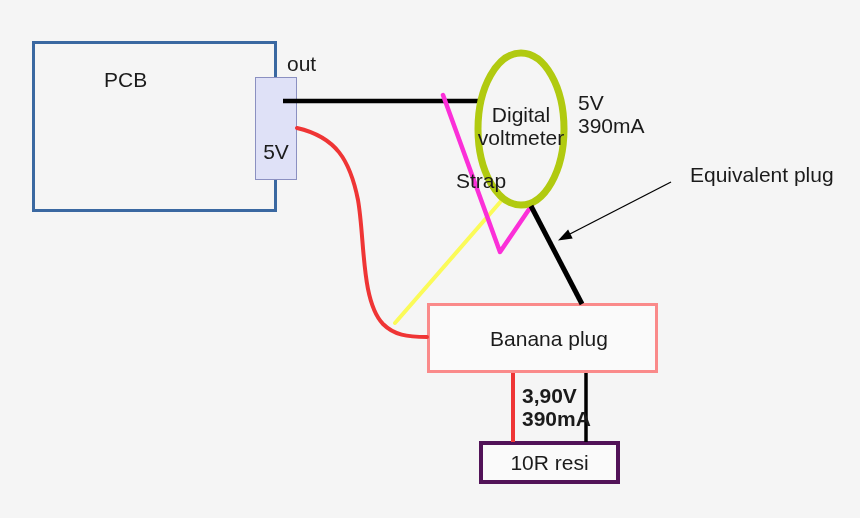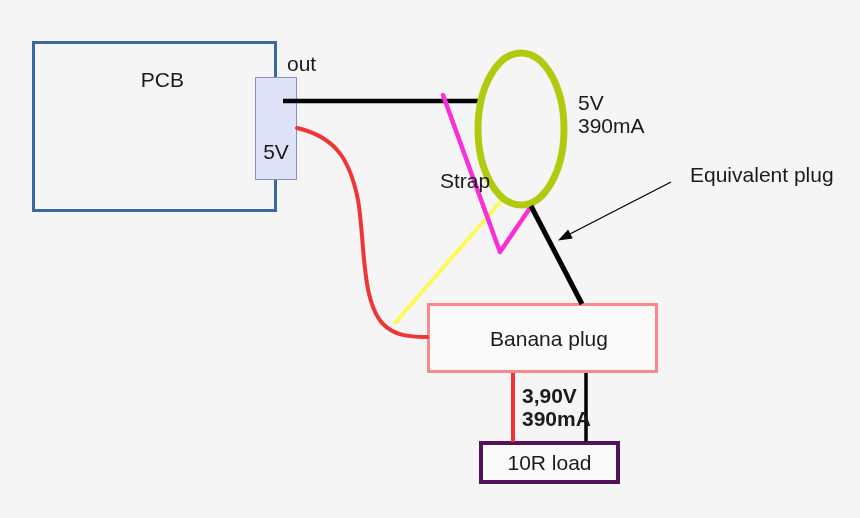--- a/index.html
+++ b/index.html
@@ -9,33 +9,33 @@
     font-family: "Liberation Sans", sans-serif;
     color: #1b1b1b; font-size: 21px; line-height: 23px;
     background: #f5f5f5;
   }
   .abs { position: absolute; }
   .box { position: absolute; box-sizing: border-box; display: flex; align-items: center; justify-content: center; z-index: 1; }
   .lbl { z-index: 3; white-space: nowrap; }
   .pre { white-space: pre-line; }
 
   #pcb-box { left: 32px; top: 41px; width: 245px; height: 171px; border: 3px solid #3a68a1; background: transparent; }
-  #pcb-label { left: 104px; top: 68px; width: 80px; text-align: right; }
+  #pcb-label { left: 104px; top: 68px; width: 80px; text-align: left; }
 
   #connector-box { left: 255px; top: 77px; width: 42px; height: 103px;
     border: 1px solid #8b90c1; background: #dfe1f7;
     align-items: flex-end; padding-bottom: 16px; z-index: 1; }
 
   #out-label { left: 287px; top: 52px; }
 
   #wiring { position: absolute; left: 0; top: 0; z-index: 2; }
 
   #voltmeter-label { left: 461px; top: 103px; width: 120px; text-align: center; white-space: normal; }
   #voltmeter-reading { left: 578px; top: 91px; }
-  #strap-label { left: 440px; top: 169px; }
+  #strap-label { left: 456px; top: 169px; }
   #equivalent-resistance-label { left: 690px; top: 163px; }
 
   #banana-plug-box { left: 427px; top: 303px; width: 231px; height: 70px; border: 3px solid #fa8a8a; background: #fafafa; }
   #load-reading { left: 522px; top: 384px; z-index: 3; font-weight: bold; }
   #load-box { left: 479px; top: 441px; width: 141px; height: 43px; border: 4px solid #521358; background: #fafafa; }
 </style>
 </head>
 <body>
 
 <div id="canvas" style="background-color: rgb(245, 245, 245); color: rgb(27, 27, 27);">
@@ -54,30 +54,31 @@
     <path d="M297 128 C336 137 350 160 358 200 C365 240 361 301 383 324 C394 335 407 337 427 337" fill="none" stroke="#ef3535" stroke-width="4" stroke-linecap="round"></path>
     <path d="M443 95 L500 252 L532 205" fill="none" stroke="#fb2fd8" stroke-width="4.5" stroke-linecap="round" stroke-linejoin="round"></path>
     <ellipse cx="521" cy="129" rx="43" ry="76" fill="none" stroke="#b1ca10" stroke-width="7"></ellipse>
     <path d="M531 206 L582 304" fill="none" stroke="#000000" stroke-width="5"></path>
     <path d="M671 182 L566 236" fill="none" stroke="#000000" stroke-width="1.3"></path>
     <polygon points="558,240.5 572.7,238.5 568.1,229.6" fill="#000000"></polygon>
     <path d="M513 373 V442" fill="none" stroke="#ef3535" stroke-width="4"></path>
     <path d="M586 373 V442" fill="none" stroke="#000000" stroke-width="3.5"></path>
   </svg>
 
+  <div id="voltmeter-label" class="abs lbl">Digital voltmeter</div>
   <div id="voltmeter-reading" class="abs lbl pre">5V
 390mA</div>
 
   <div id="strap-label" class="abs lbl">Strap</div>
 
   <div id="equivalent-resistance-label" class="abs lbl">Equivalent plug</div>
 
   <div id="banana-plug-box" class="box" style="border-color: rgb(250, 138, 138); padding-left: 13px;">
     <span class="lbl">Banana plug</span>
   </div>
 
   <div id="load-reading" class="abs lbl pre">3,90V
 390mA</div>
   <div id="load-box" class="box" style="border-color: rgb(82, 19, 88);">
-    <span class="lbl">10R load</span>
+    <span class="lbl">10R resi</span>
   </div>
 
 </div>
 
 </body></html>

